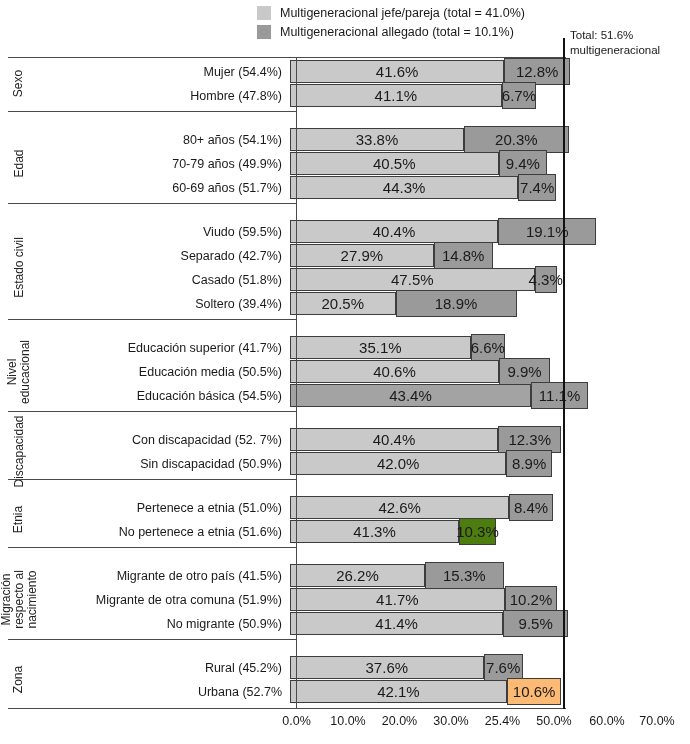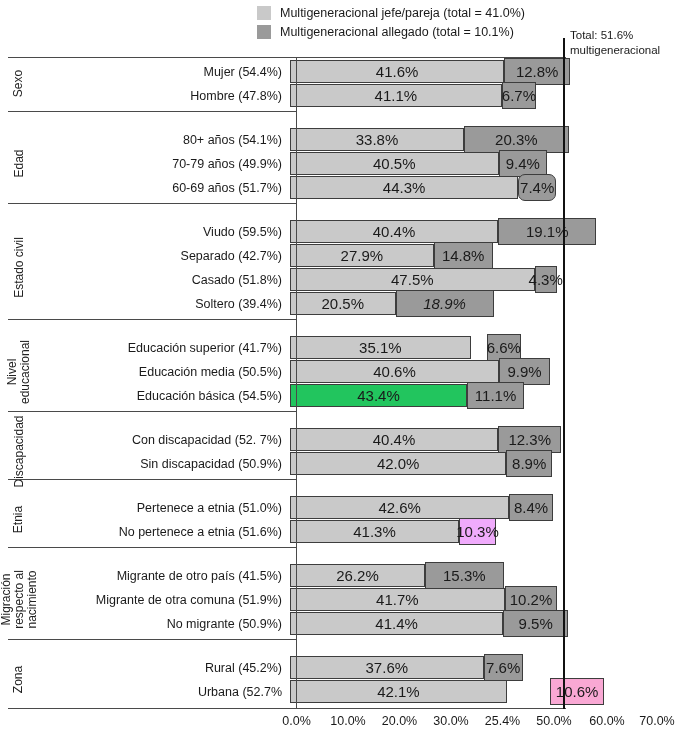--- a/index.html
+++ b/index.html
@@ -118,21 +118,21 @@
               <span>9.4%</span>
             </div>
           </div>
         </div>
         <div class="row">
           <div class="row-label">60-69 años (51.7%)</div>
           <div class="bar">
             <div class="seg s0" style="width: 228.145px; background: rgb(201, 201, 201);">
               <span>44.3%</span>
             </div>
-            <div class="seg s1" style="width: 38.11px; background: rgb(154, 154, 154); border-radius: 7px;">
+            <div class="seg s1" style="width: 38.11px; background: rgb(154, 154, 154);">
               <span>7.4%</span>
             </div>
           </div>
         </div>
         <div class="section-sep"></div>
       </div>
       <div class="section">
         <div class="cat-box">
           <div class="cat-text">
             <div>Estado civil</div>
@@ -170,60 +170,60 @@
               <span>4.3%</span>
             </div>
           </div>
         </div>
         <div class="row">
           <div class="row-label">Soltero (39.4%)</div>
           <div class="bar">
             <div class="seg s0" style="width: 105.575px; background: rgb(201, 201, 201);">
               <span>20.5%</span>
             </div>
-            <div class="seg s1" style="width: 98px; background: rgb(154, 154, 154); font-style: italic;">
+            <div class="seg s1" style="width: 121px; background: rgb(154, 154, 154);">
               <span>18.9%</span>
             </div>
           </div>
         </div>
         <div class="section-sep"></div>
       </div>
       <div class="section">
         <div class="cat-box">
           <div class="cat-text">
             <div>Nivel</div>
             <div>educacional</div>
           </div>
         </div>
         <div class="row">
           <div class="row-label">Educación superior (41.7%)</div>
           <div class="bar">
             <div class="seg s0" style="width: 180.765px; background: rgb(201, 201, 201);">
               <span>35.1%</span>
             </div>
-            <div class="seg s1" style="width: 33.99px; background: rgb(154, 154, 154); margin-left: 16px;">
+            <div class="seg s1" style="width: 33.99px; background: rgb(154, 154, 154);">
               <span>6.6%</span>
             </div>
           </div>
         </div>
         <div class="row">
           <div class="row-label">Educación media (50.5%)</div>
           <div class="bar">
             <div class="seg s0" style="width: 209.09px; background: rgb(201, 201, 201);">
               <span>40.6%</span>
             </div>
             <div class="seg s1" style="width: 50.985px; background: rgb(154, 154, 154);">
               <span>9.9%</span>
             </div>
           </div>
         </div>
         <div class="row">
           <div class="row-label">Educación básica (54.5%)</div>
           <div class="bar">
-            <div class="seg s0" style="width: 177px; background: #22c55e;">
+            <div class="seg s0" style="width: 241px; background: #a3a3a3;">
               <span>43.4%</span>
             </div>
             <div class="seg s1" style="width: 57.165px; background: rgb(154, 154, 154);">
               <span>11.1%</span>
             </div>
           </div>
         </div>
         <div class="section-sep"></div>
       </div>
       <div class="section">
@@ -272,21 +272,21 @@
               <span>8.4%</span>
             </div>
           </div>
         </div>
         <div class="row">
           <div class="row-label">No pertenece a etnia (51.6%)</div>
           <div class="bar">
             <div class="seg s0" style="width: 169px; background: rgb(201, 201, 201);">
               <span>41.3%</span>
             </div>
-            <div class="seg s1" style="width: 37px; background: #f0abfc;">
+            <div class="seg s1" style="width: 37px; background: #4d7c0f;">
               <span>10.3%</span>
             </div>
           </div>
         </div>
         <div class="section-sep"></div>
       </div>
       <div class="section">
         <div class="cat-box">
           <div class="cat-text">
             <div>Migración</div>
@@ -345,21 +345,21 @@
               <span>7.6%</span>
             </div>
           </div>
         </div>
         <div class="row">
           <div class="row-label">Urbana (52.7%</div>
           <div class="bar">
             <div class="seg s0" style="width: 216.815px; background: rgb(201, 201, 201);">
               <span>42.1%</span>
             </div>
-            <div class="seg s1" style="width: 54.59px; background: #f9a8d4; margin-left: 43px;">
+            <div class="seg s1" style="width: 54.59px; background: #fdba74;">
               <span>10.6%</span>
             </div>
           </div>
         </div>
       </div>
     </div>
 
   <div id="top-line" class="hline"></div>
   <div id="bottom-line" class="hline"></div>
   <div id="axis-vline"></div>

